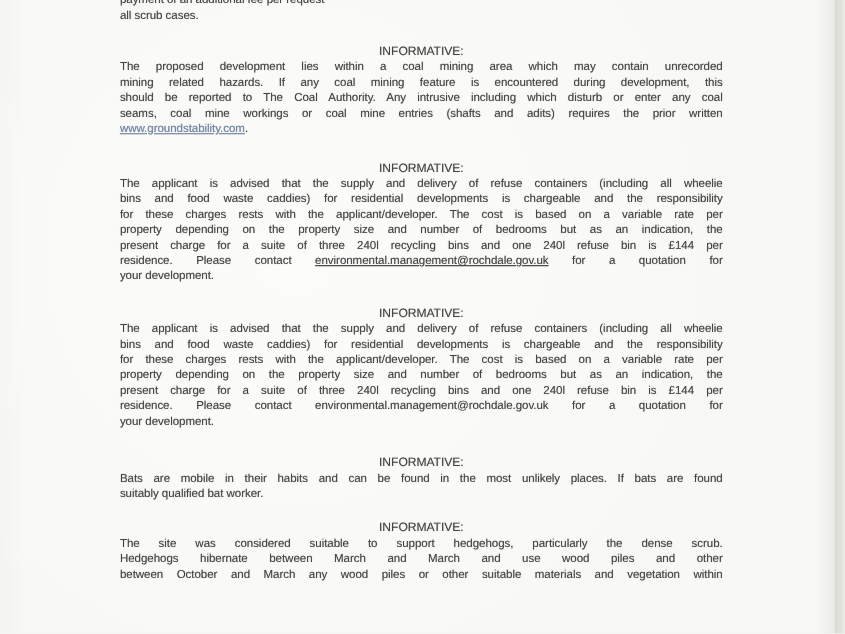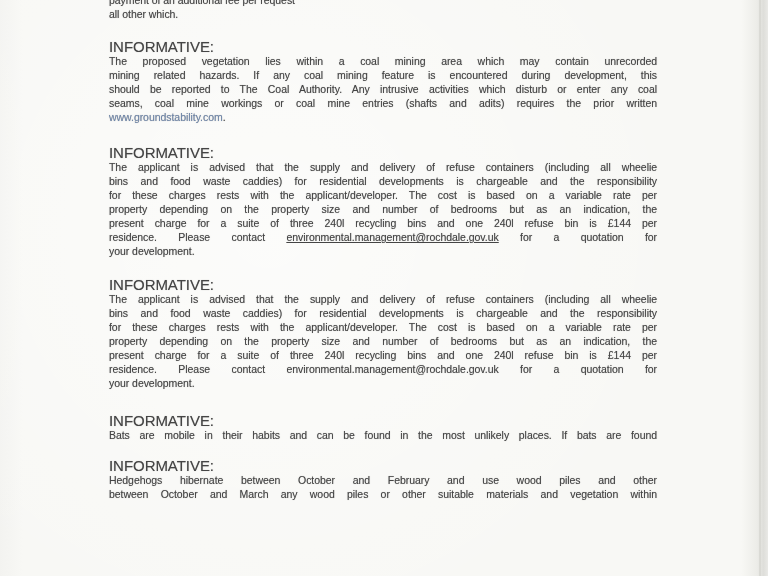--- a/index.html
+++ b/index.html
@@ -34,52 +34,52 @@
     text-align:justify;
     -moz-text-align-last:justify;
     text-align-last:justify;
     height:14px;overflow:visible;
   }
   .ln.last{
     text-align-last:left;
     -moz-text-align-last:left;
   }
   .heading{
-    text-align:left;font-size:15px;height:14px;
+    text-align:center;font-size:11px;height:14px;
   }
   .section.s1{margin-top:19px;}
   .section.s2{margin-top:22px;}
   .section.s3{margin-top:20px;}
   .section.s4{margin-top:24px;}
   .section.s5{margin-top:17px;}
   .weblink{
-    color:#6f87ab;
+    color:#6f87ab;text-decoration:underline;
     text-decoration-color:#7d93b4;cursor:pointer;
   }
   .emaillink{
     text-decoration:underline;cursor:pointer;color:inherit;
   }
 </style>
 </head>
 <body>
 
 <div class="page">
   <div class="right-edge"></div>
   <div class="smudge">..</div>
 
   <div class="text-block">
 
     <div class="ln last">payment of an additional fee per request</div>
-    <div class="ln last">all other which.</div>
+    <div class="ln last">all scrub cases.</div>
 
     <div class="section s1">
       <div class="heading">INFORMATIVE:</div>
-      <div class="ln">The proposed vegetation lies within a coal mining area which may contain unrecorded</div>
+      <div class="ln">The proposed development lies within a coal mining area which may contain unrecorded</div>
       <div class="ln">mining related hazards. If any coal mining feature is encountered during development, this</div>
-      <div class="ln">should be reported to The Coal Authority. Any intrusive activities which disturb or enter any coal</div>
+      <div class="ln">should be reported to The Coal Authority. Any intrusive including which disturb or enter any coal</div>
       <div class="ln">seams, coal mine workings or coal mine entries (shafts and adits) requires the prior written</div>
       <div class="ln last"><span class="weblink">www.groundstability.com</span><span>.</span></div>
     </div>
 
     <div class="section s2">
       <div class="heading">INFORMATIVE:</div>
       <div class="ln">The applicant is advised that the supply and delivery of refuse containers (including all wheelie</div>
       <div class="ln">bins and food waste caddies) for residential developments is chargeable and the responsibility</div>
       <div class="ln">for these charges rests with the applicant/developer.  The cost is based on a variable rate per</div>
       <div class="ln">property depending on the property size and number of bedrooms but as an indication, the</div>
@@ -95,22 +95,24 @@
       <div class="ln">for these charges rests with the applicant/developer.  The cost is based on a variable rate per</div>
       <div class="ln">property depending on the property size and number of bedrooms but as an indication, the</div>
       <div class="ln">present charge for a suite of three 240l recycling bins and one 240l refuse bin is £144 per</div>
       <div class="ln"><span>residence. Please contact </span><span>environmental.management@rochdale.gov.uk</span><span> for a quotation for</span></div>
       <div class="ln last">your development.</div>
     </div>
 
     <div class="section s4">
       <div class="heading">INFORMATIVE:</div>
       <div class="ln">Bats are mobile in their habits and can be found in the most unlikely places.  If bats are found</div>
+      <div class="ln last">suitably qualified bat worker.</div>
     </div>
 
     <div class="section s5">
       <div class="heading">INFORMATIVE:</div>
-      <div class="ln">Hedgehogs hibernate between October and February and use wood piles and other</div>
+      <div class="ln">The site was considered suitable to support hedgehogs, particularly the dense scrub.</div>
+      <div class="ln">Hedgehogs hibernate between March and March and use wood piles and other</div>
       <div class="ln">between October and March any wood piles or other suitable materials and vegetation within</div>
     </div>
 
   </div>
 </div>
 
 </body></html>

